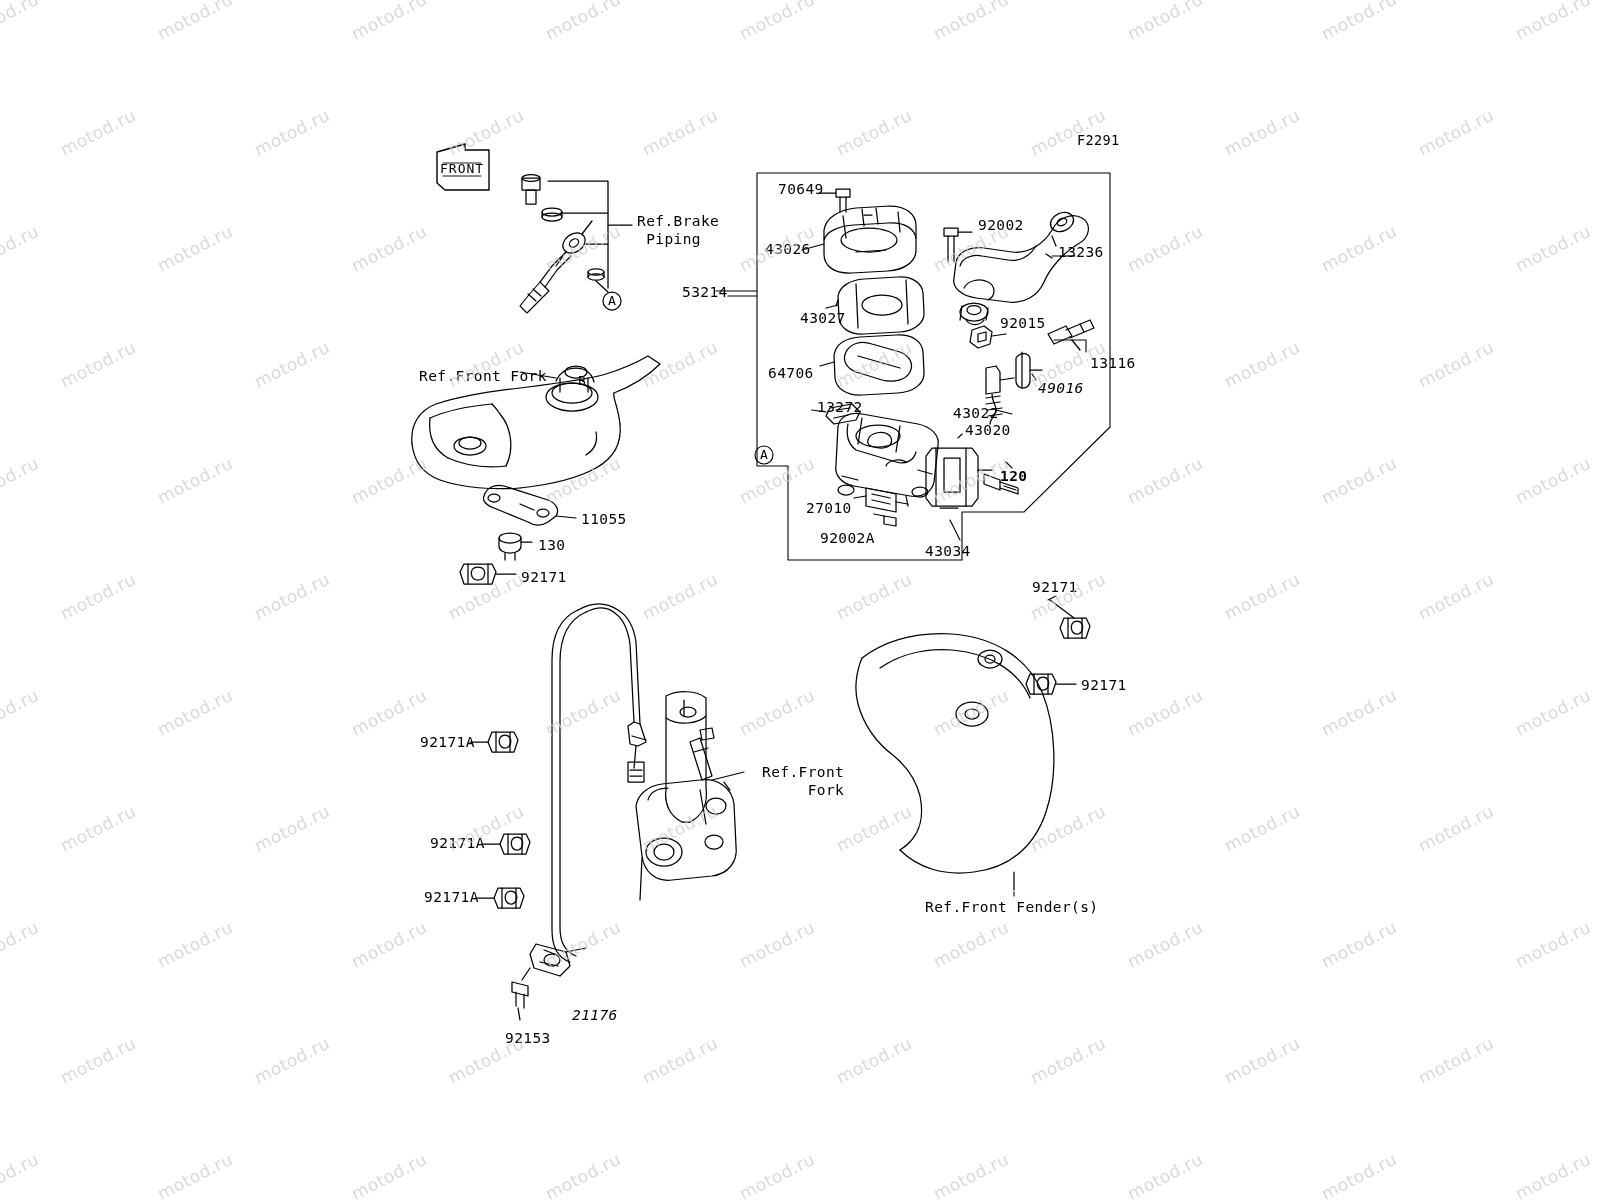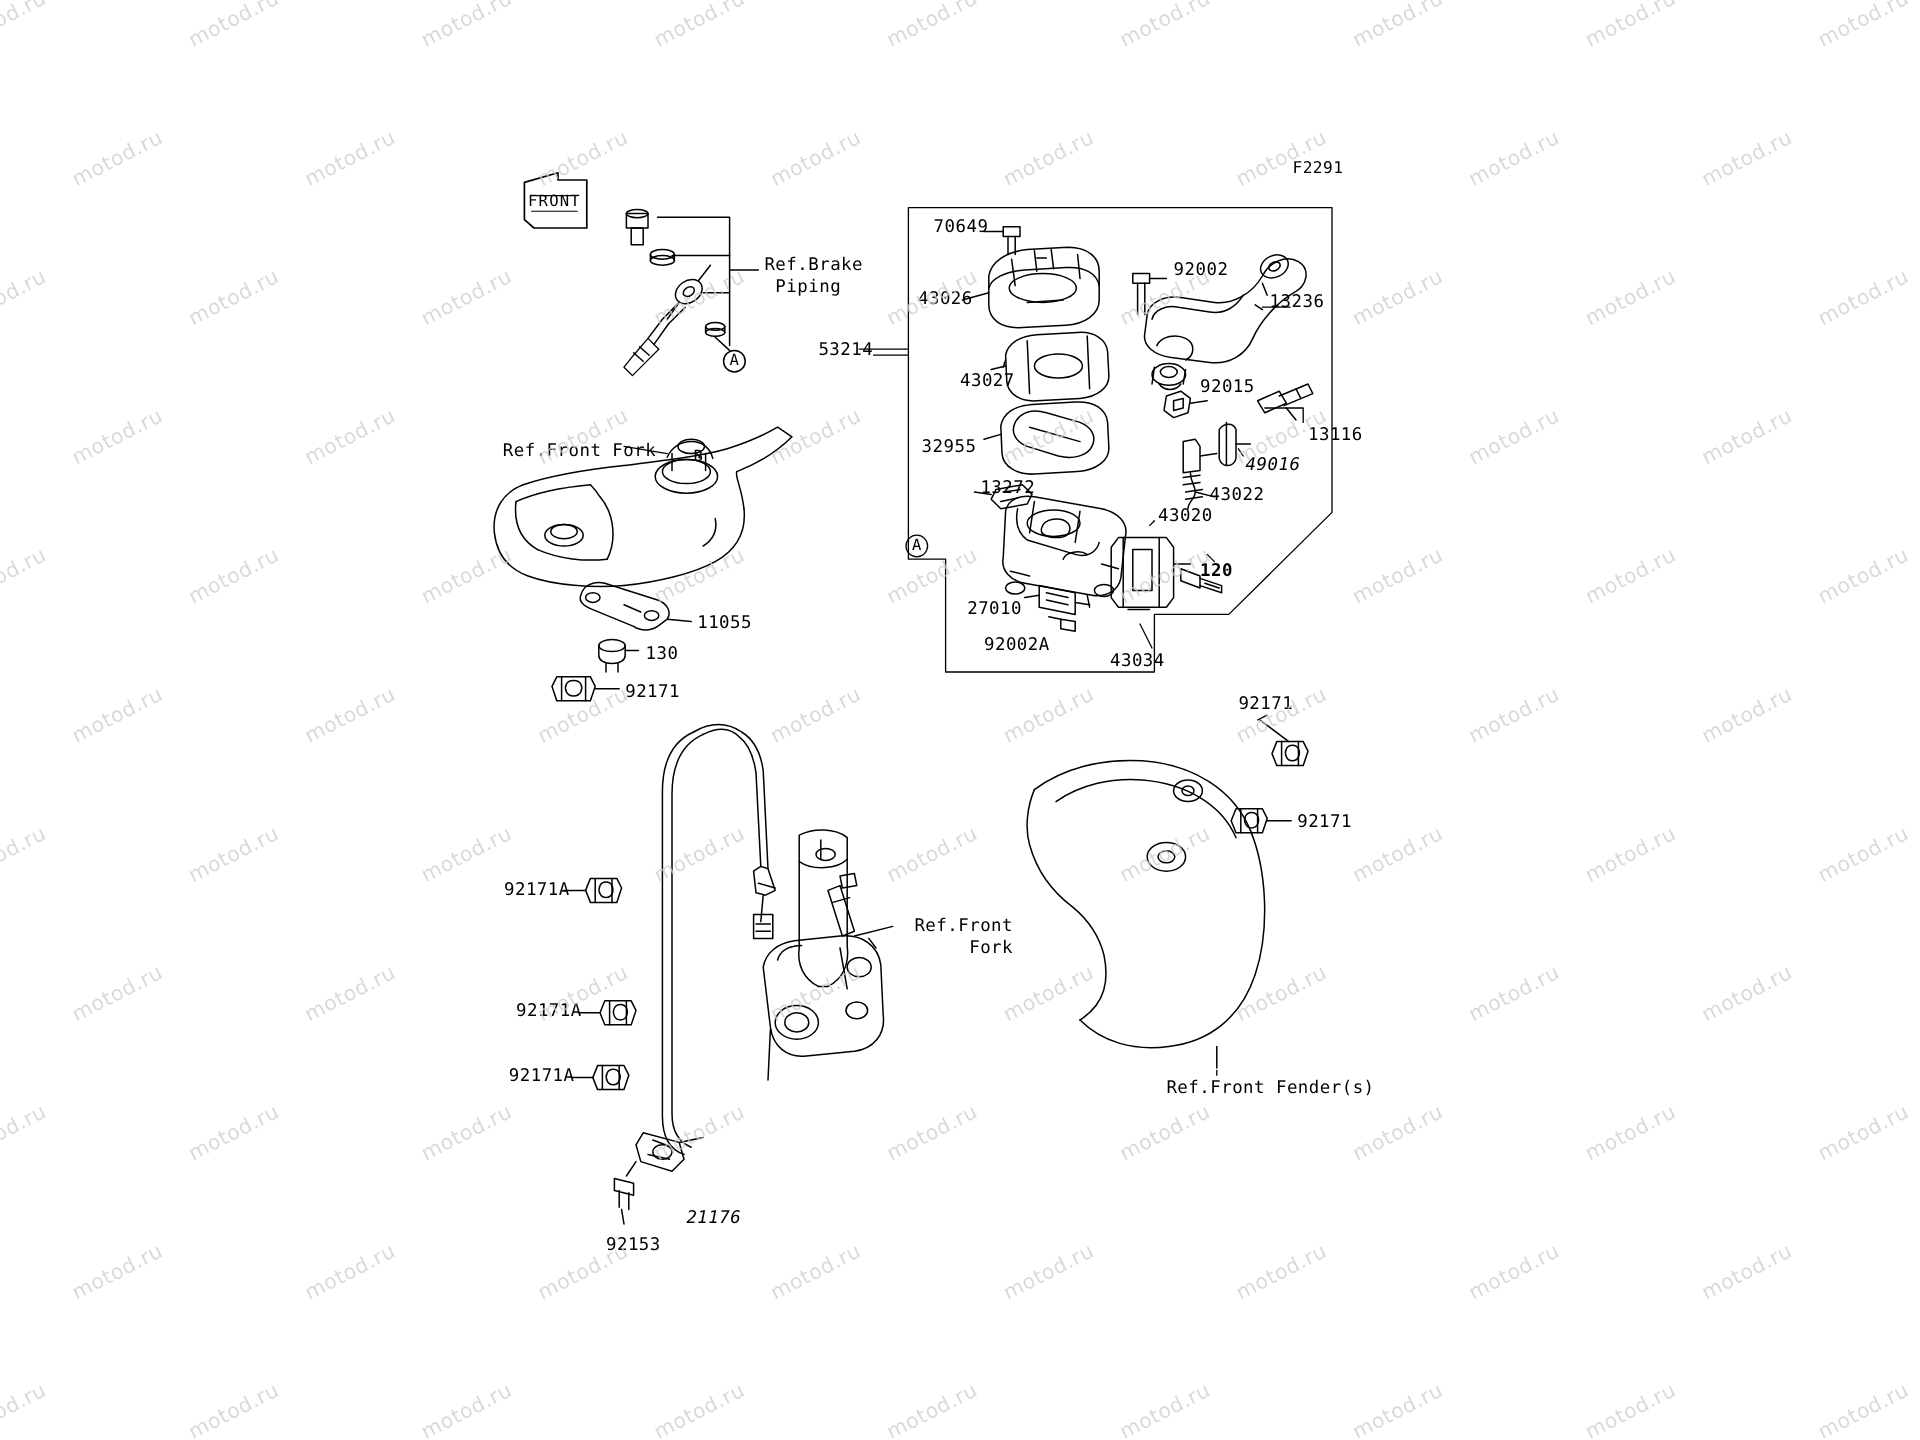--- a/index.html
+++ b/index.html
@@ -352,38 +352,38 @@
 
   <div class="lbl code" style="left:1077px; top:132px;">F2291</div>
 
   <div class="lbl" style="left:440px; top:161px; font-size:13px; letter-spacing:1px;">FRONT</div>
 
   <div class="lbl ref" style="left:637px; top:212px;">Ref.Brake
  Piping</div>
   <div class="lbl ref" style="left:419px; top:367px;">Ref.Front Fork</div>
   <div class="lbl ref" style="left:762px; top:763px;">Ref.Front
      Fork</div>
-  <div class="lbl ref" style="left:925px; top:898px;margin-left:47px;">Ref.Front Fender(s)</div>
+  <div class="lbl ref" style="left:925px; top:898px;">Ref.Front Fender(s)</div>
 
   <div class="lbl" style="left:608px; top:293px; font-size:13px;">A</div>
   <div class="lbl" style="left:578px; top:373px; font-size:13px;">B</div>
   <div class="lbl" style="left:760px; top:447px; font-size:13px;">A</div>
 
   <div class="lbl" style="left:778px;  top:181px;">70649</div>
   <div class="lbl" style="left:765px;  top:241px;">43026</div>
   <div class="lbl" style="left:978px;  top:217px;">92002</div>
   <div class="lbl" style="left:1058px; top:244px;">13236</div>
   <div class="lbl" style="left:682px;  top:284px;">53214</div>
   <div class="lbl" style="left:800px;  top:310px;">43027</div>
   <div class="lbl" style="left:1000px; top:315px;">92015</div>
   <div class="lbl" style="left:1090px; top:355px;">13116</div>
-  <div class="lbl" style="left:768px;  top:365px;">32955</div>
+  <div class="lbl" style="left:768px;  top:365px;">64706</div>
   <div class="lbl" style="left:1038px; top:380px;font-style:italic;">49016</div>
   <div class="lbl" style="left:817px;  top:399px;">13272</div>
-  <div class="lbl" style="left:1008px; top:405px;">43022</div>
+  <div class="lbl" style="left:953px; top:405px;">43022</div>
   <div class="lbl" style="left:965px;  top:422px;">43020</div>
   <div class="lbl" style="left:1000px; top:468px;font-weight:bold;">120</div>
   <div class="lbl" style="left:581px;  top:511px;">11055</div>
   <div class="lbl" style="left:538px;  top:537px;">130</div>
   <div class="lbl" style="left:806px;  top:500px;">27010</div>
   <div class="lbl" style="left:925px;  top:543px;">43034</div>
   <div class="lbl" style="left:820px;  top:530px;">92002A</div>
   <div class="lbl" style="left:521px;  top:569px;">92171</div>
   <div class="lbl" style="left:1032px; top:579px;">92171</div>
   <div class="lbl" style="left:1081px; top:677px;">92171</div>

